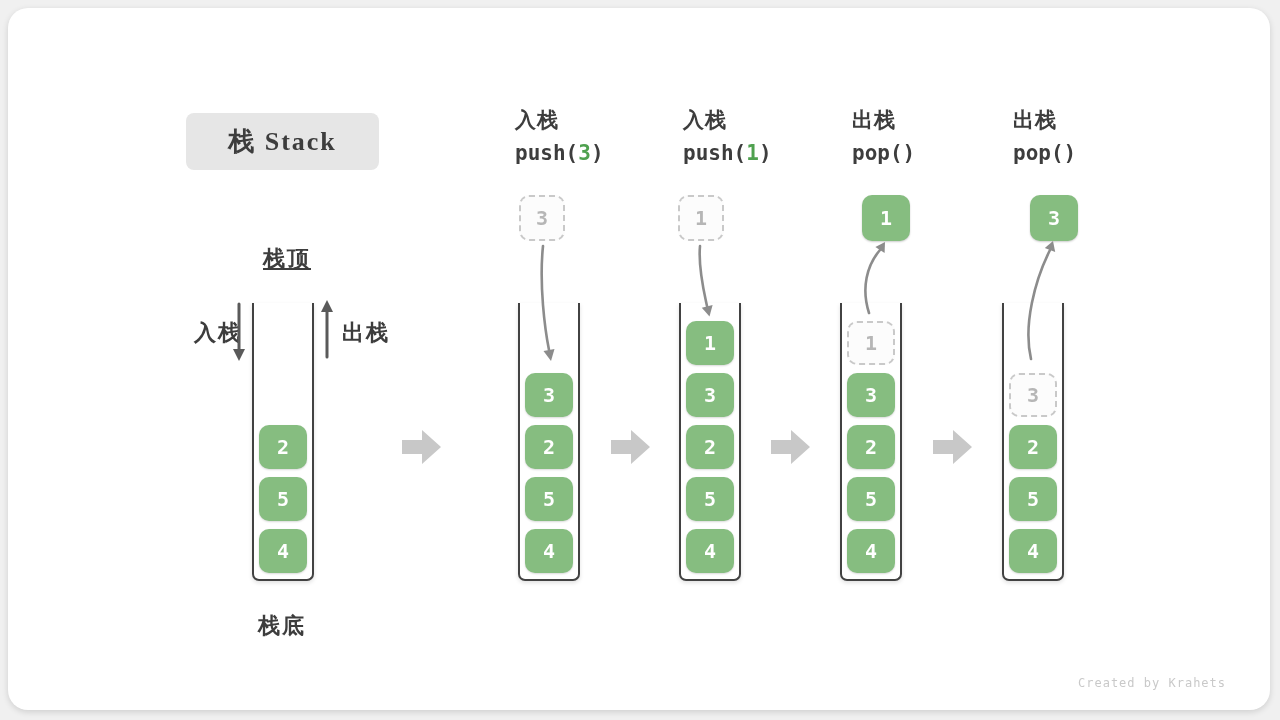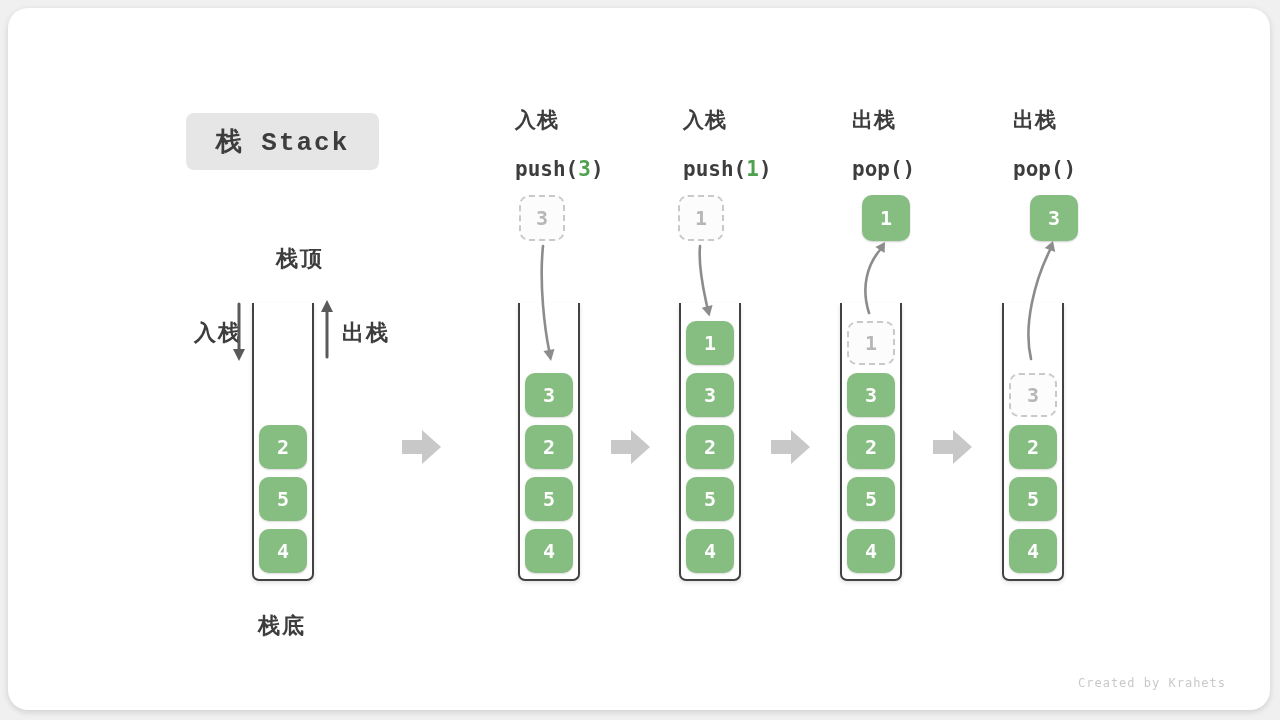--- a/index.html
+++ b/index.html
@@ -14,35 +14,35 @@
   }
   .card{
     position:absolute;left:8px;top:8px;width:1262px;height:702px;
     background:#ffffff;border-radius:20px;
     box-shadow:0 2px 6px rgba(0,0,0,0.14);
   }
   .title-box{
     position:absolute;left:186px;top:113px;width:193px;height:57px;
     background:var(--title-bg);border-radius:8px;
     display:flex;align-items:center;justify-content:center;
-    font-family:Liberation Mono, monospace;
+    font-family:Liberation Serif, serif;
     font-size:26px;font-weight:bold;color:var(--ink);letter-spacing:2px;
   }
   .legend-label{
     position:absolute;font-weight:700;color:var(--ink);
     font-size:22px;letter-spacing:2px;white-space:nowrap;
   }
-  #lbl-top{left:276px;top:244px;}
+  #lbl-top{left:263px;top:244px;text-decoration:underline;}
   #lbl-bottom{left:258px;top:611px;}
   #lbl-push{left:194px;top:318px;}
   #lbl-pop{left:342px;top:318px;}
   .op{position:absolute;top:106px;white-space:nowrap;}
   .op-action{font-size:21px;font-weight:700;color:var(--ink);letter-spacing:1px;}
   .op-code{
-    margin-top:23px;font-family:"DejaVu Sans Mono",monospace;
+    margin-top:7px;font-family:"DejaVu Sans Mono",monospace;
     font-size:21px;font-weight:600;color:var(--ink);
   }
   .op-arg{color:var(--code-green);font-weight:bold;}
   .stack{
     position:absolute;top:303px;width:62px;height:278px;box-sizing:border-box;
     border:2px solid var(--wall);border-top:none;border-radius:0 0 7px 7px;
     background:#ffffff;box-shadow:0 2px 4px rgba(0,0,0,0.12);
   }
   .cell{
     position:absolute;left:5px;width:48px;height:44px;box-sizing:border-box;

